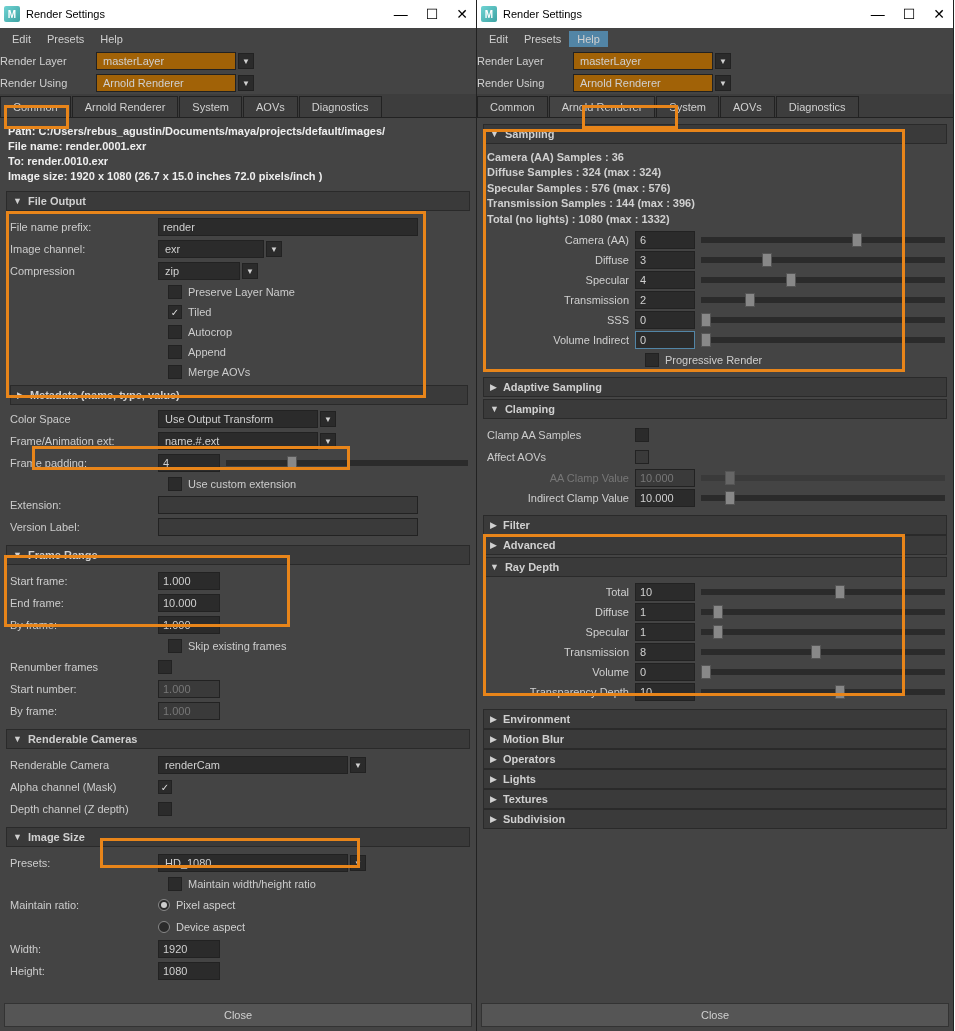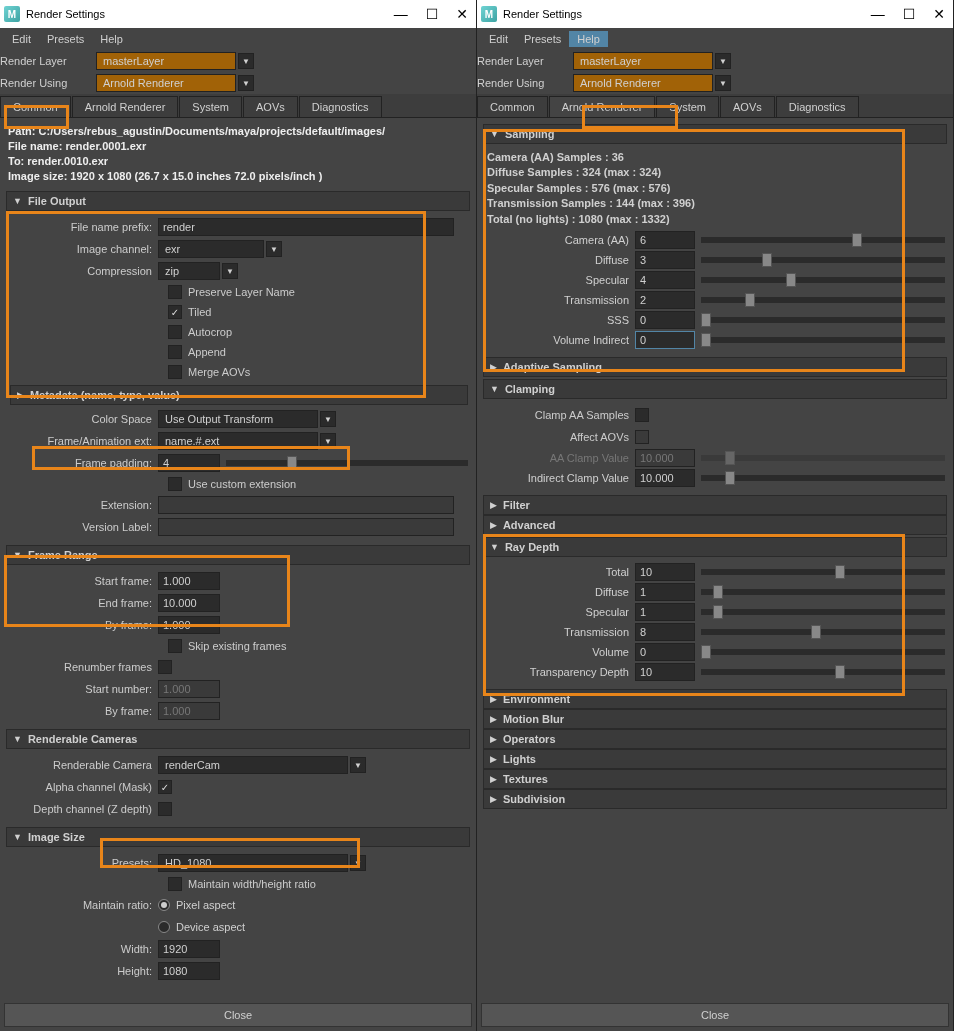--- a/index.html
+++ b/index.html
@@ -21,23 +21,23 @@
 .tab.active{background:#444}
 .body{flex:1;overflow-y:auto;background:#444;padding:4px 6px}
 .infotext{font-size:10px;color:#ccc;line-height:1.35;padding:2px 2px 6px}
 .infotext b{color:#eee}
 .sect{margin:2px 0}
 .secthead{background:#3a3a3a;border:1px solid #2a2a2a;padding:3px 6px;display:flex;align-items:center;cursor:pointer}
 .secthead .arrow{margin-right:6px;font-size:9px}
 .secthead .title{font-weight:bold}
 .sectbody{padding:4px 2px 4px 4px}
 .row{display:flex;align-items:center;margin:2px 0;min-height:20px}
-.row .label{width:148px;text-align:right;padding-right:6px;color:#ccc}
+.row .label{width:148px;text-align:left;padding-right:6px;color:#ccc}
 input[type=text]{background:#2b2b2b;border:1px solid #222;color:#d0d0d0;padding:2px 4px;height:18px}
-.inp260{width:296px}
+.inp260{width:260px}
 .inp70{width:62px}
 .inp60{width:60px}
 .select{background:#2b2b2b;border:1px solid #222;padding:2px 6px;display:flex;align-items:center;justify-content:space-between;cursor:pointer}
 .sel110{width:106px}
 .sel160{width:160px}
 .sel190{width:190px}
 .dropbtn{width:16px;height:16px;background:#2b2b2b;border:1px solid #222;display:flex;align-items:center;justify-content:center;margin-left:2px;font-size:8px}
 .chkrow{display:flex;align-items:center;margin:2px 0;min-height:18px;padding-left:158px}
 .chkbox{width:14px;height:14px;background:#2b2b2b;border:1px solid #222;margin-right:6px;display:flex;align-items:center;justify-content:center;font-size:10px}
 .chkbox.checked::after{content:"✓";color:#ddd}
@@ -112,21 +112,21 @@
           </div>
         <div class="row">
             <span class="label">Image channel:</span>
             <div class="select sel110">
               <span>exr</span>
             </div>
             <div class="dropbtn">▼</div>
           </div>
         <div class="row">
             <span class="label">Compression</span>
-            <div class="select" style="width:62px">
+            <div class="select" style="width:82px">
               <span>zip</span>
             </div>
             <div class="dropbtn">▼</div>
           </div>
         <div class="chkrow">
             <div class="chkbox"></div>
             <span class="chklabel">Preserve Layer Name</span>
           </div>
         <div class="chkrow">
             <div class="chkbox checked"></div>
@@ -378,20 +378,24 @@
               <div class="knob" style="left:0%"></div>
             </div>
           </div>
         <div class="sliderrow">
             <span class="label">Volume Indirect</span>
             <input type="text" class="inp60" style="border: 1px solid rgb(82, 133, 166);" value="0">
             <div class="slider">
               <div class="knob" style="left:0%"></div>
             </div>
           </div>
+        <div class="chkrow">
+            <div class="chkbox"></div>
+            <span class="chklabel">Progressive Render</span>
+          </div>
       </div>
     </div>
 
     <div class="secthead">
         <span class="arrow">▶</span>
         <span class="title">Adaptive Sampling</span>
       </div>
 
     <div class="sect">
       <div class="secthead">

